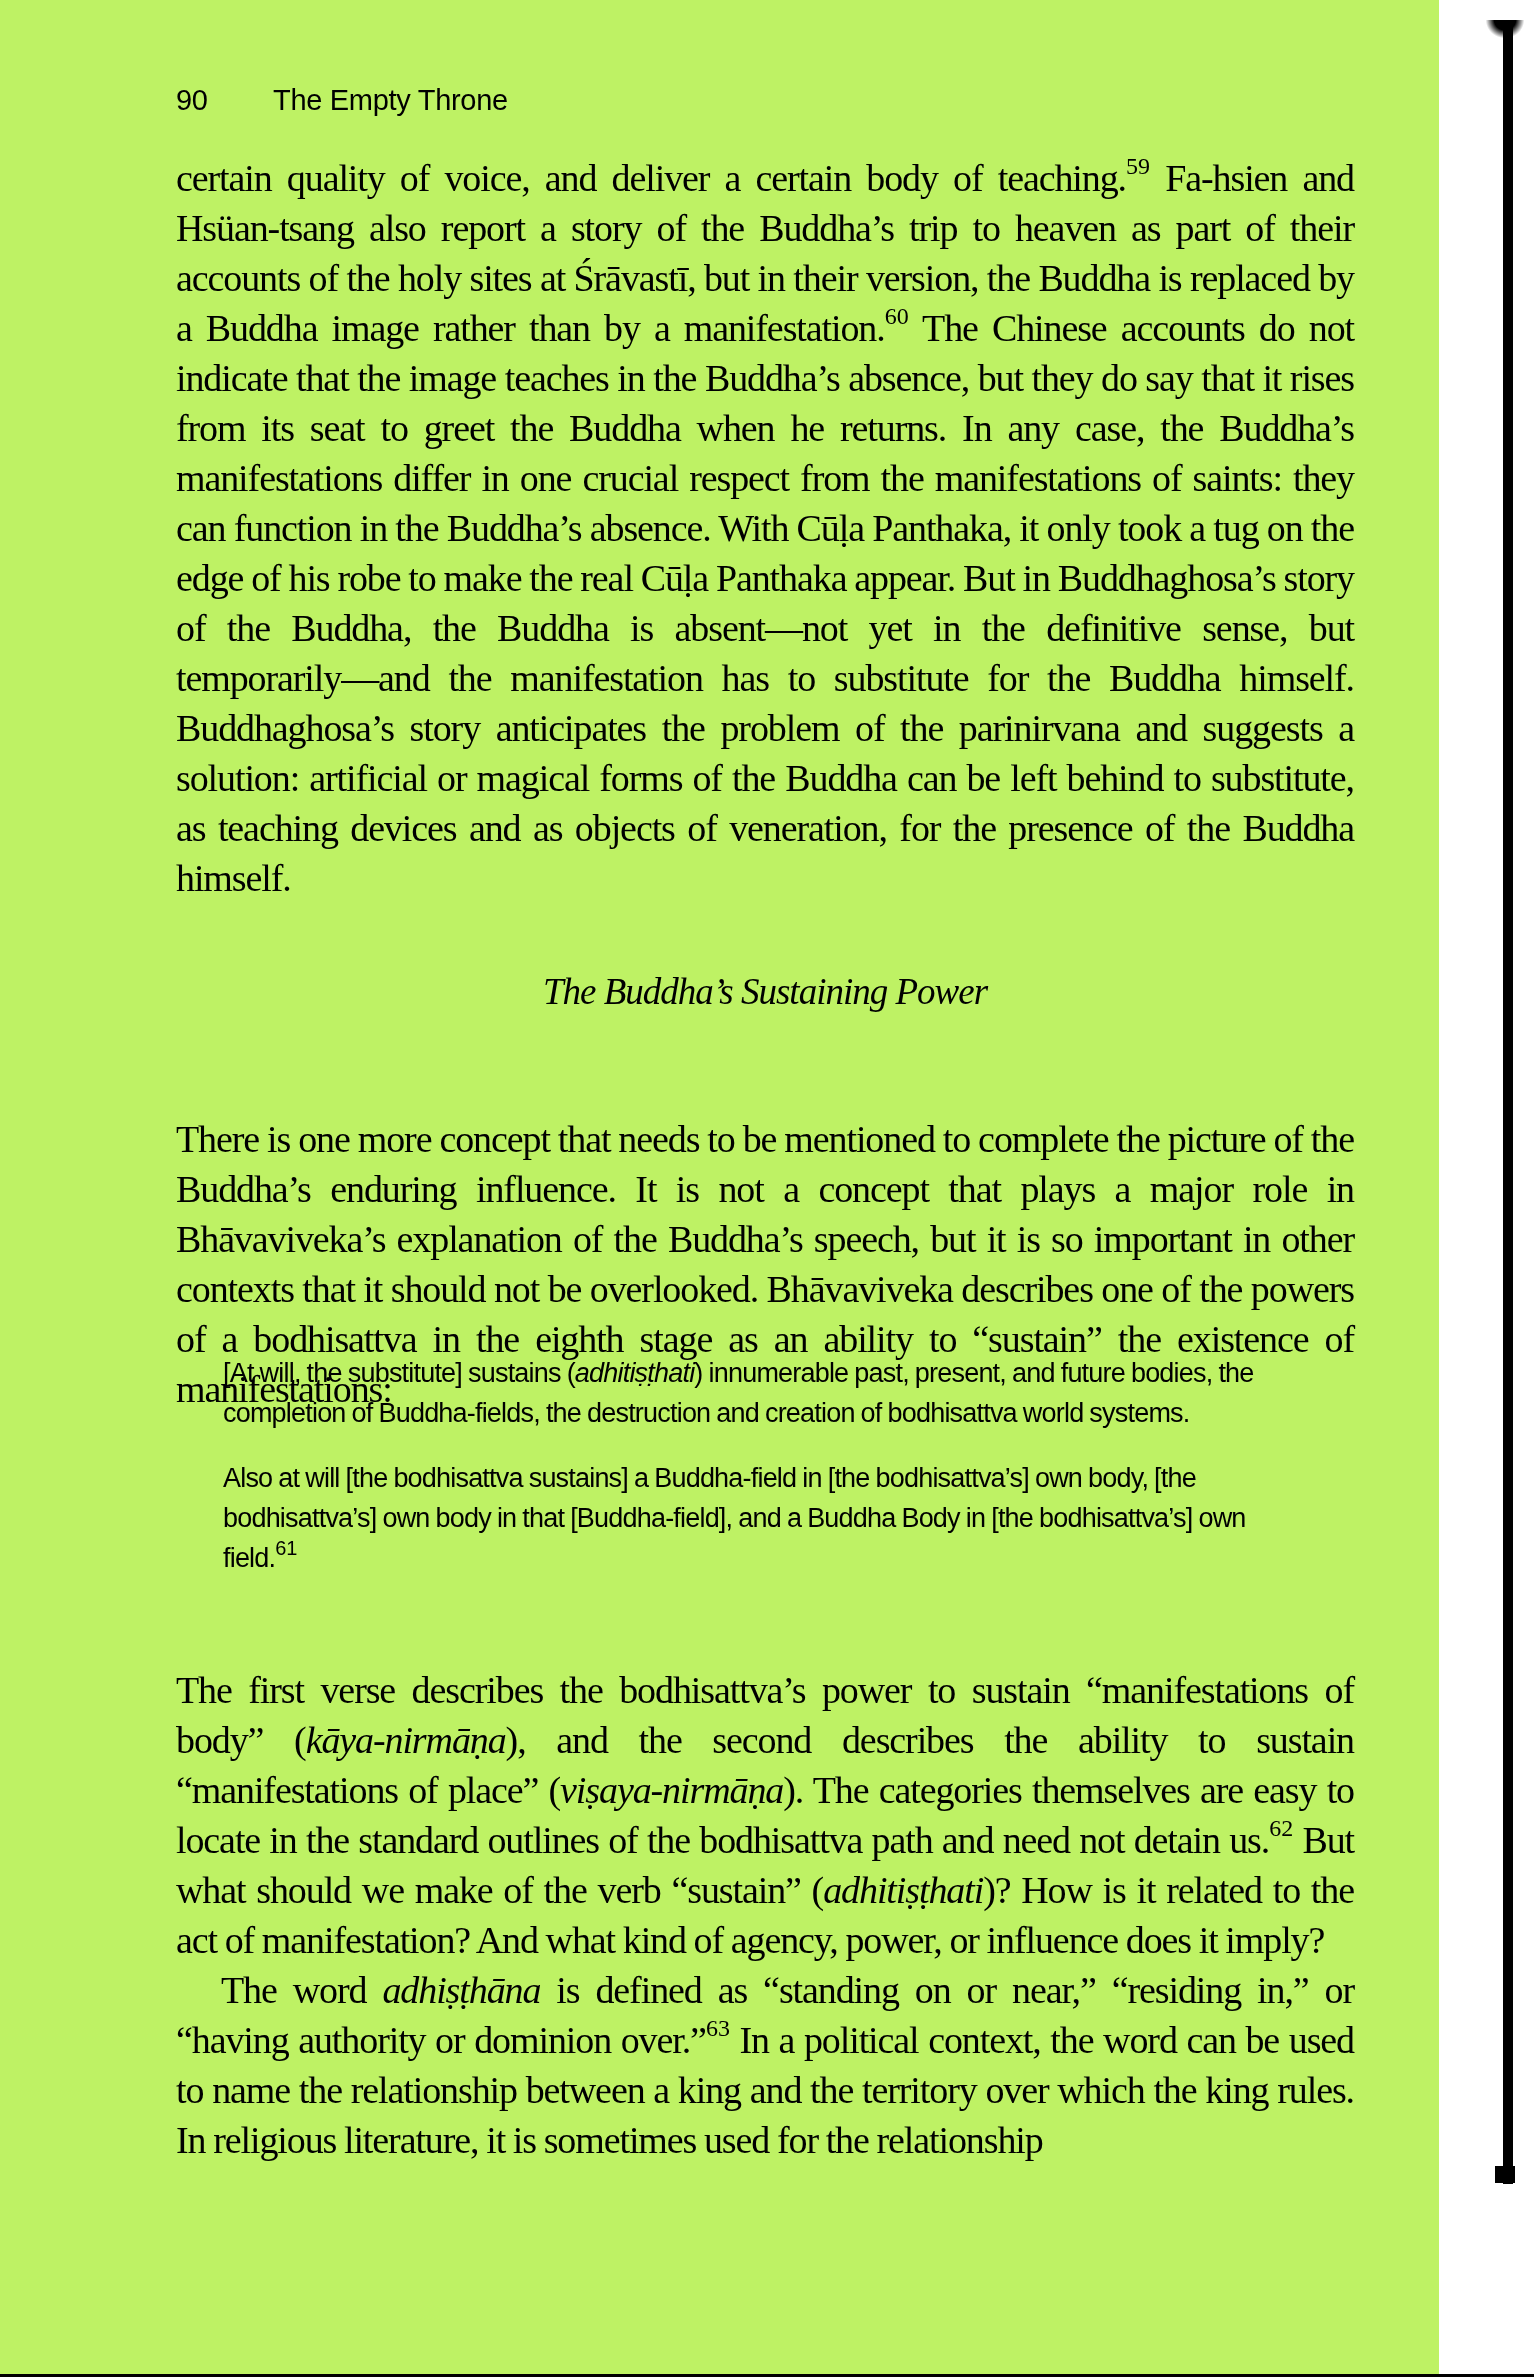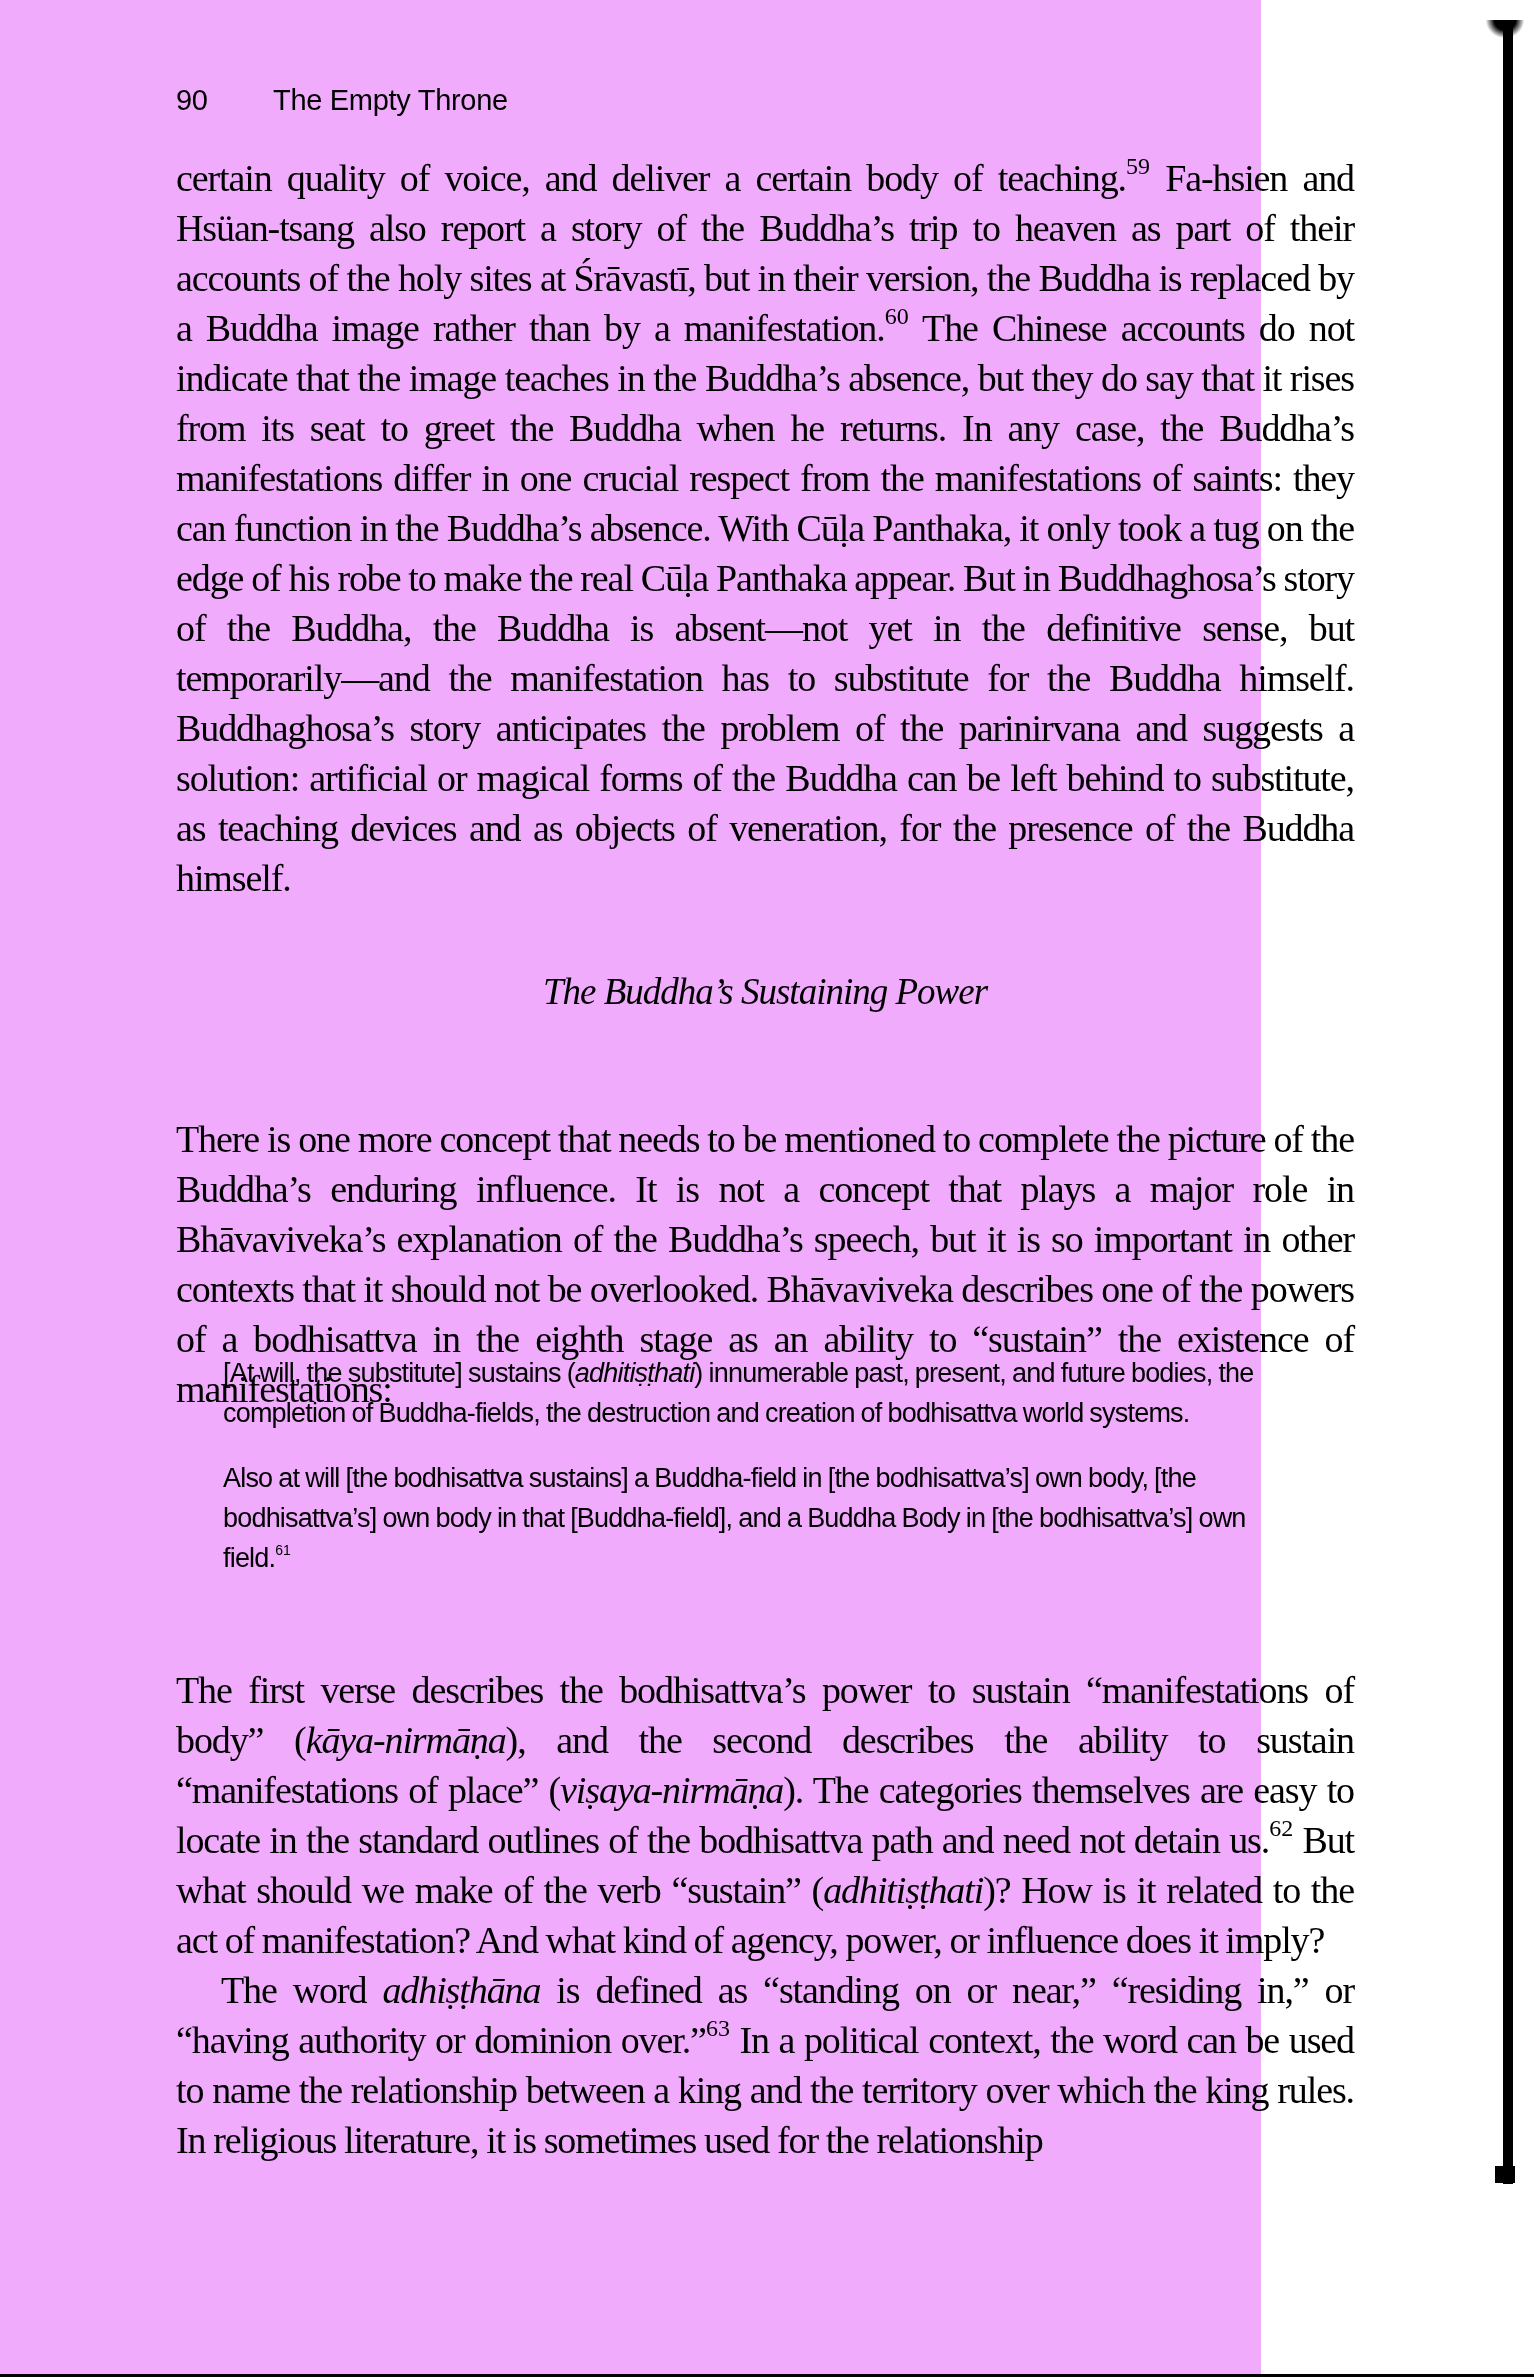--- a/index.html
+++ b/index.html
@@ -1,33 +1,33 @@
 <!DOCTYPE html>
 <html style="font-size:10.5px"><head>
 <meta charset="utf-8">
 <style>
   html, body { margin: 0; padding: 0; background: #ffffff; }
   body { width: 1535px; height: 2377px; position: relative; overflow: hidden; color: #000; }
-  .page { position: absolute; left: 0; top: 0; width: 1261px; height: 2377px; background: #f0abfc; }
+  .page { position: absolute; left: 0; top: 0; width: 1439px; height: 2377px; background: #bef264; }
 
   .running-head { position: absolute; left: 176px; top: 84px; font-family: "Liberation Sans", sans-serif; font-size: 29px; letter-spacing: -0.3px; }
   .running-head .pageno { display: inline-block; width: 97px; }
 
   .body-text { position: absolute; left: 176px; width: 1178px; font-family: "Liberation Serif", serif; font-size: 38px; line-height: 50px; text-align: justify; letter-spacing: -1.1px; word-spacing: -0.7px; }
   .body-text p { margin: 0; }
   .body-text p.indent { text-indent: 45px; font-family: Liberation Serif, serif; }
   sup { font-size: 24px; line-height: 0; vertical-align: 17px; letter-spacing: 0; }
 
   #para1 { top: 153px; }
   .section-heading { position: absolute; left: 176px; width: 1178px; top: 970px; text-align: center; font-family: "Liberation Serif", serif; font-style: italic; font-size: 37px; letter-spacing: -1px; }
   #para2 { top: 1114px; }
 
   .extract { position: absolute; left: 223px; width: 1090px; font-family: "Liberation Sans", sans-serif; font-size: 27px; line-height: 40px; letter-spacing: -0.8px; word-spacing: -0.7px; }
   .extract p { margin: 0 0 25px 0; }
-  .extract sup { font-size: 14px; vertical-align: 11.8px; }
+  .extract sup { font-size: 20px; vertical-align: 11.8px; }
   #extract { top: 1353px; }
 
   #para3 { top: 1665px; }
 
   .page-edge { position: absolute; left: 1503px; top: 23px; width: 9.8px; height: 2161px; background: #000; }
   .page-edge-top { position: absolute; left: 1486px; top: 19.7px; width: 38px; height: 18.4px; background: radial-gradient(ellipse at 50% 0%, #000 40%, rgba(0,0,0,0) 72%); }
   .page-edge-bottom { position: absolute; left: 1495px; top: 2166px; width: 19.7px; height: 17px; background: #000; }
   .bottom-rule { position: absolute; left: 0; top: 2374px; width: 1535px; height: 3.9px; background: #000; }
 </style>
 </head>

